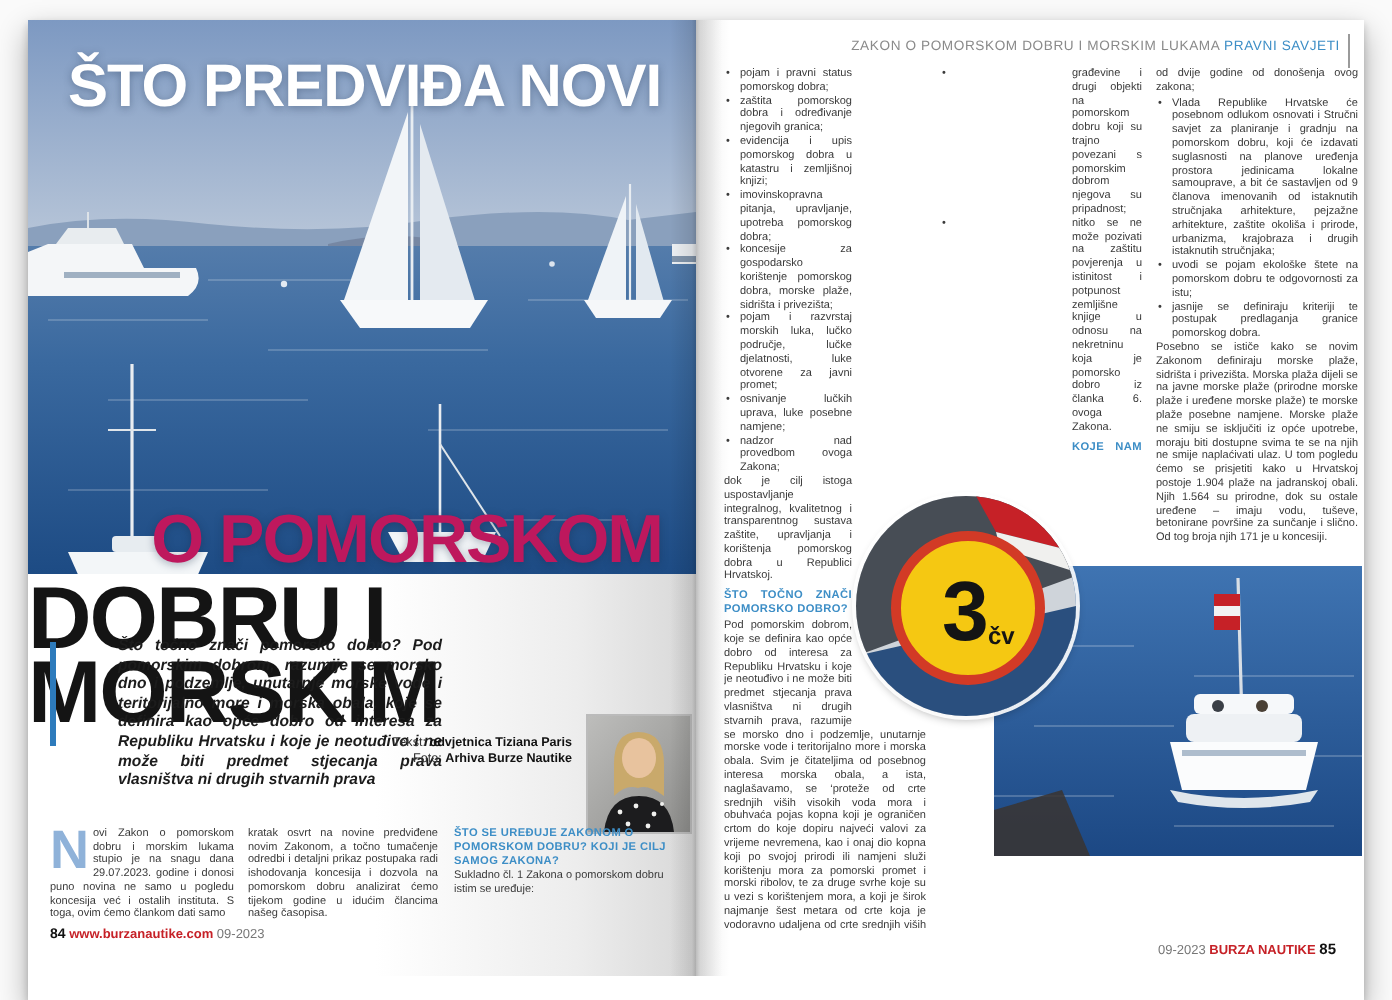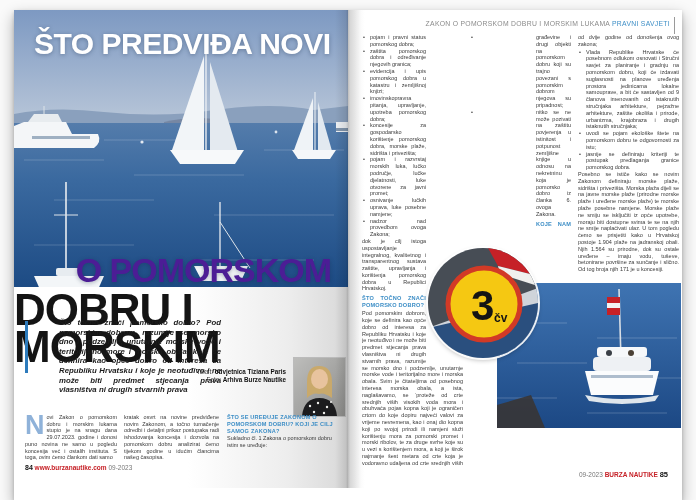--- a/index.html
+++ b/index.html
@@ -14,21 +14,21 @@
   .page.left{left:0;}
   .page.right{left:334px;background:linear-gradient(90deg,#ececec 0%,#fff 5%);}
   .gutter{position:absolute;top:0;left:321px;width:26px;height:478px;pointer-events:none;z-index:50;
           background:linear-gradient(90deg,rgba(0,0,0,0) 0%,rgba(0,0,0,.10) 42%,rgba(0,0,0,.20) 50%,rgba(0,0,0,.10) 58%,rgba(0,0,0,0) 100%);}
 
   
   .hero{position:absolute;left:0;top:0;width:334px;height:277px;}
   .hero svg{display:block;}
   .hero-title{position:absolute;left:20px;top:16px;color:#fff;font-weight:bold;font-size:30px;line-height:35px;
               letter-spacing:-.5px;text-shadow:0 1px 4px rgba(20,40,70,.35);}
-  .hero-sub{position:absolute;right:17px;bottom:-3px;color:#4c1d95;font-weight:bold;font-size:34px;letter-spacing:-1px;
+  .hero-sub{position:absolute;right:17px;bottom:-3px;color:#be185d;font-weight:bold;font-size:34px;letter-spacing:-1px;
             text-shadow:0 1px 4px rgba(20,40,70,.35);}
   .lower{position:absolute;left:0;top:277px;width:334px;height:201px;
          background:linear-gradient(90deg,#ffffff 52%,#ededed 82%,#d8d8d8 100%);}
   .black-title{position:absolute;right:16px;top:4px;text-align:left;color:#141414;font-weight:bold;
                font-size:44px;line-height:37px;letter-spacing:-1px;}
   .intro{position:absolute;left:16px;top:31px;width:162px;font-style:italic;font-weight:bold;
          font-size:7.8px;line-height:9.6px;color:#1c1c1c;text-align:justify;margin-left:29px;}
   .intro-bar{position:absolute;left:11px;top:34px;width:2.5px;height:52px;background:var(--bar-blue);}
   .credit{position:absolute;right:62px;top:81px;text-align:right;font-size:6.3px;line-height:7.8px;color:#333;}
   .credit b{color:#111;}

